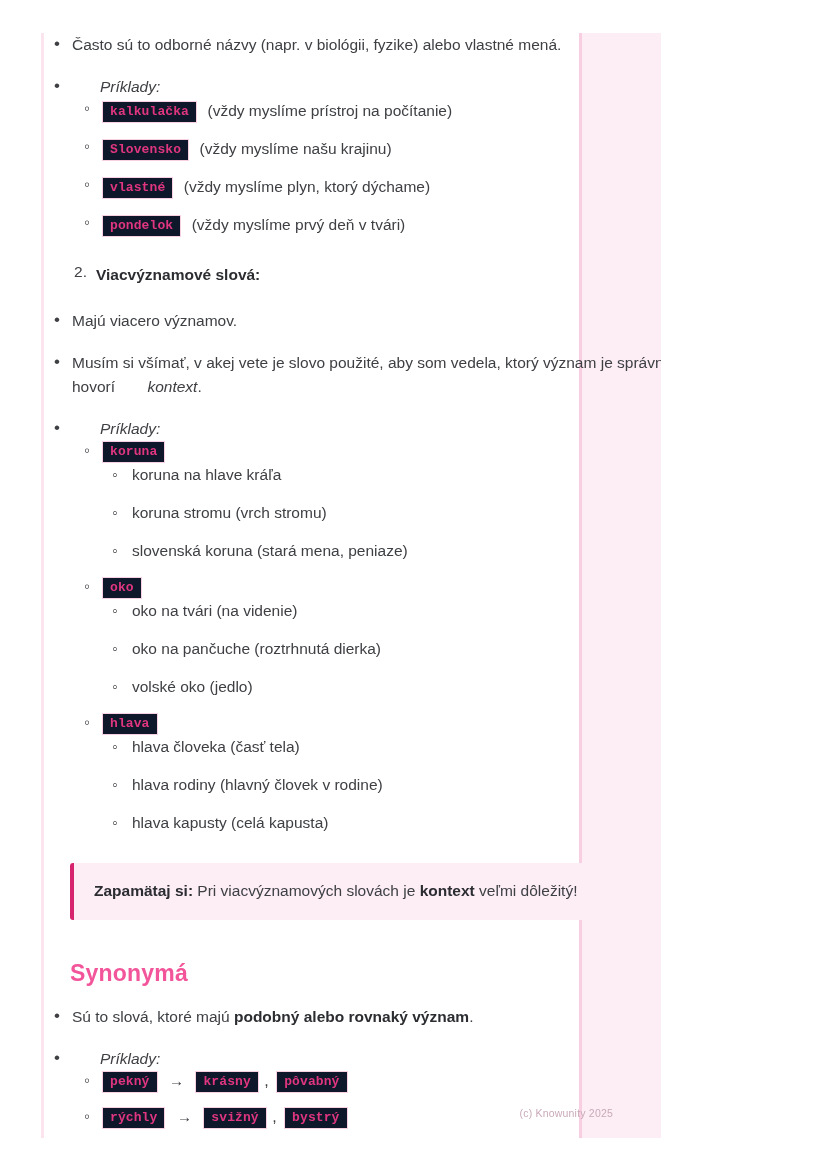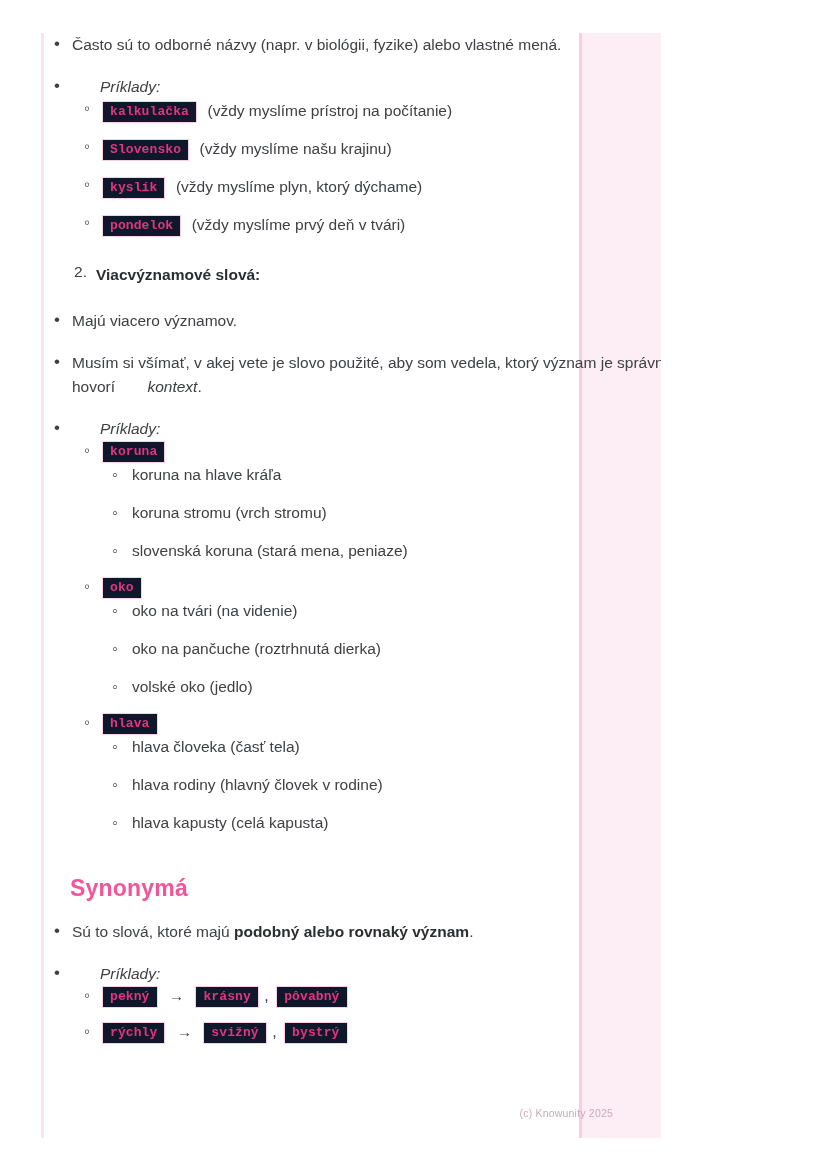--- a/index.html
+++ b/index.html
@@ -201,21 +201,21 @@
         <ul class="l2">
           <li>
             <span class="chip">kalkulačka</span>
             <span class="txt after-chip">(vždy myslíme prístroj na počítanie)</span>
           </li>
           <li>
             <span class="chip">Slovensko</span>
             <span class="txt after-chip">(vždy myslíme našu krajinu)</span>
           </li>
           <li>
-            <span class="chip">kyslík</span>
+            <span class="chip">vlastné</span>
             <span class="txt after-chip">(vždy myslíme plyn, ktorý dýchame)</span>
           </li>
           <li>
             <span class="chip">pondelok</span>
             <span class="txt after-chip">(vždy myslíme prvý deň v tvári)</span>
           </li>
         </ul>
       </li>
     </ul>
 
@@ -278,20 +278,23 @@
               </li>
               <li class="txt">
                 <span>hlava kapusty (celá kapusta)</span>
               </li>
             </ul>
           </li>
         </ul>
       </li>
     </ul>
 
+    <div class="callout">
+      <span class="bold">Zapamätaj si:</span><span> Pri viacvýznamových slovách je </span><span class="bold">kontext</span><span> veľmi dôležitý!</span>
+    </div>
 
     <h2 class="sect">Synonymá</h2>
 
     <ul class="l1">
       <li class="txt">
         <span>Sú to slová, ktoré majú </span><span class="bold">podobný alebo rovnaký význam</span><span>.</span>
       </li>
       <li>
         <span class="txt italic">Príklady:</span>
         <ul class="l2">

